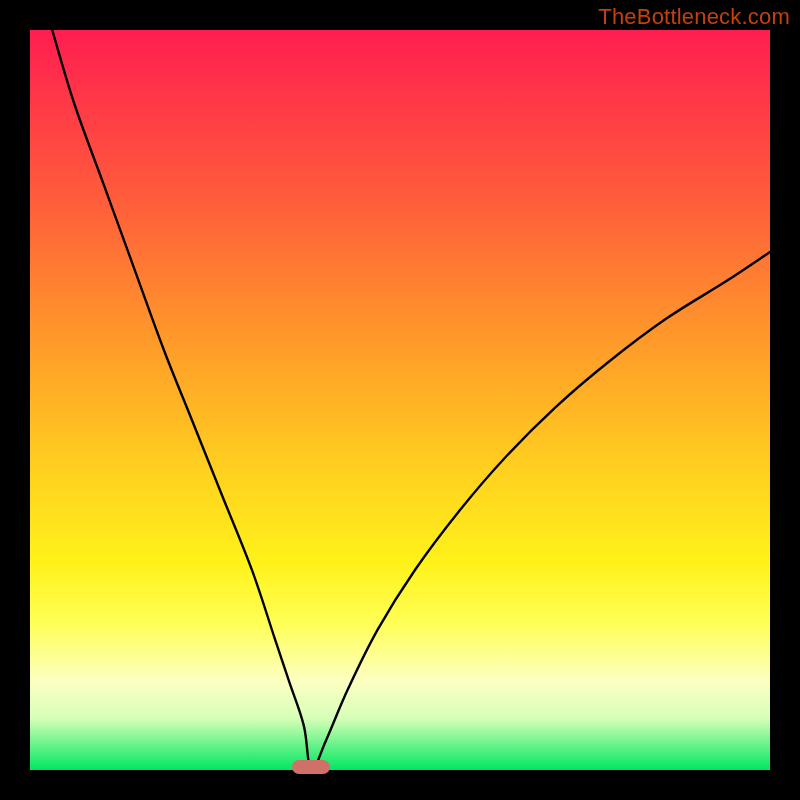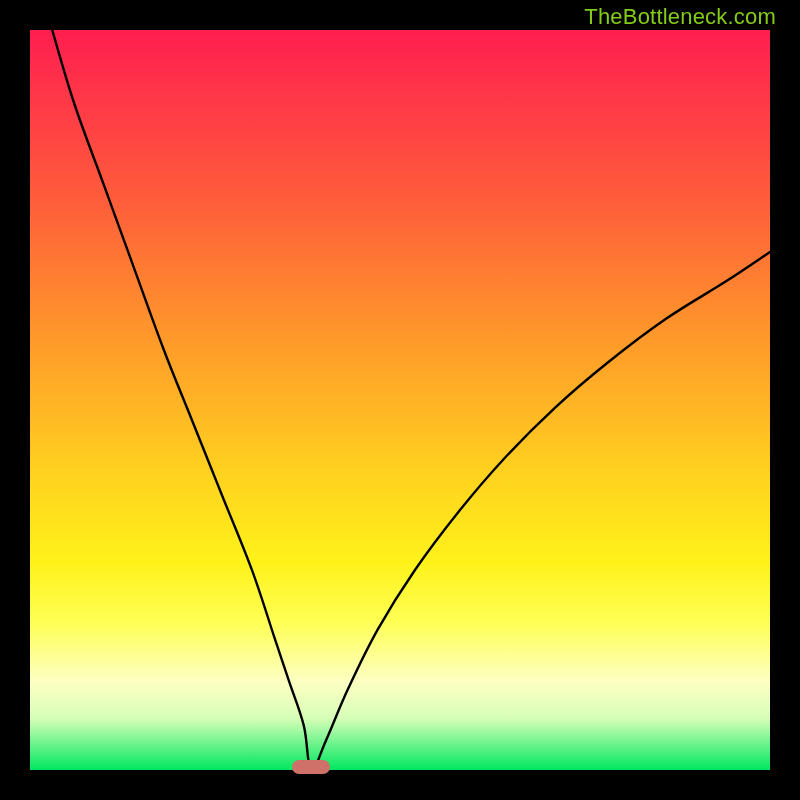--- a/index.html
+++ b/index.html
@@ -33,22 +33,22 @@
       #fff21a 72%,
       #ffff55 80%,
       #fdffc2 88%,
       #d7ffb8 93%,
       #00e760 100%
     );
   }
   .watermark {
     position: absolute;
     top: 4px;
-    right: 24px;
-    color: #84cc16;
+    right: 10px;
+    color: #c2410c;
     font-size: 22px;
     font-weight: 400;
     letter-spacing: 0.2px;
     user-select: none;
   }
   svg.curves {
     position: absolute;
     left: 0;
     top: 0;
     width: 740px;

